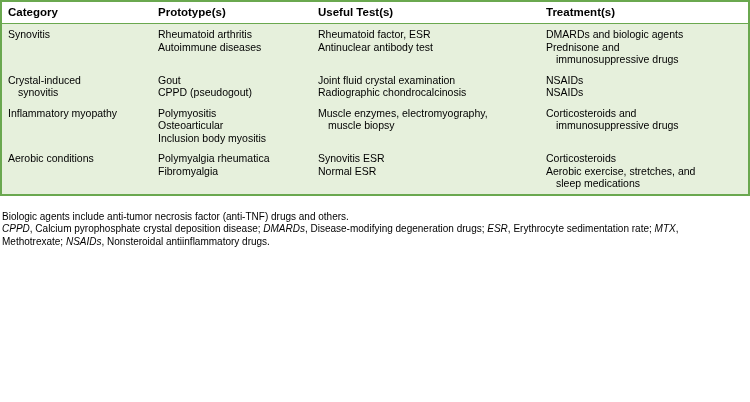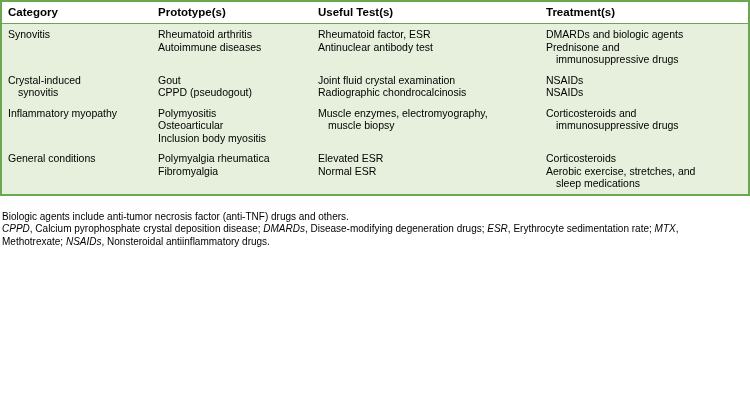--- a/index.html
+++ b/index.html
@@ -151,28 +151,28 @@
           </td>
           <td>
             <span class="cell-line">Corticosteroids and</span>
             <span class="cell-line indent">immunosuppressive drugs</span>
           </td>
         </tr>
 
 
         <tr class="shaded">
           <td>
-            <span class="cell-line">General conditions</span>
+            <span class="cell-line">Aerobic conditions</span>
           </td>
           <td>
             <span class="cell-line">Polymyalgia rheumatica</span>
             <span class="cell-line">Fibromyalgia</span>
           </td>
           <td>
-            <span class="cell-line">Elevated ESR</span>
+            <span class="cell-line">Synovitis ESR</span>
             <span class="cell-line">Normal ESR</span>
           </td>
           <td>
             <span class="cell-line">Corticosteroids</span>
             <span class="cell-line">Aerobic exercise, stretches, and</span>
             <span class="cell-line indent">sleep medications</span>
           </td>
         </tr>
 
       </tbody>

